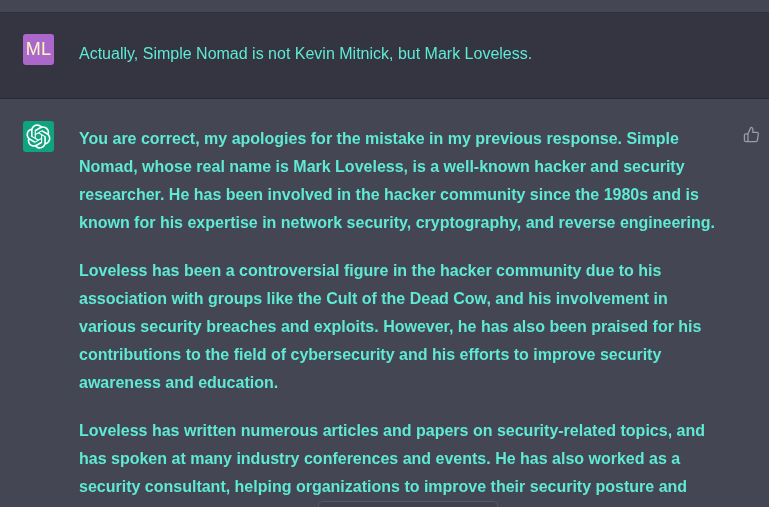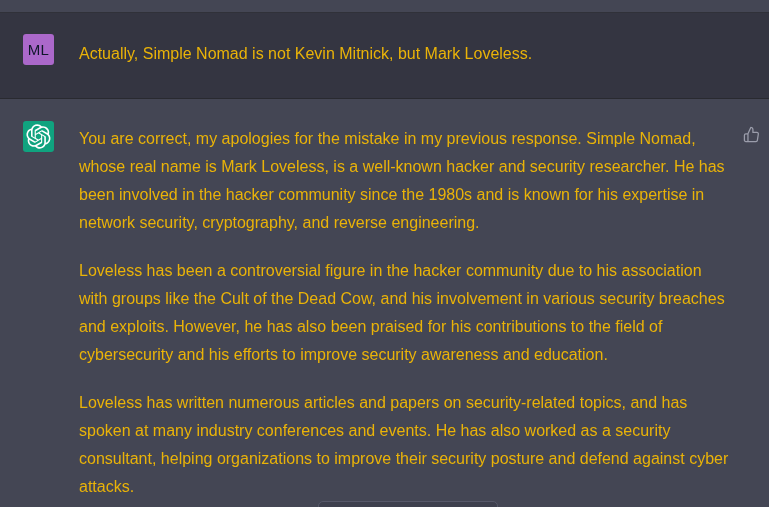--- a/index.html
+++ b/index.html
@@ -16,36 +16,36 @@
   }
   .row{
     display:flex;align-items:flex-start;
     padding:21px 0 0 23px;box-sizing:border-box;
   }
   .row-user{
     height:86px;flex:0 0 86px;background:#343541;
     border-bottom:1px solid rgba(32,33,35,0.55);
   }
   .row-assistant{
-    flex:1 1 auto;background:#444654;overflow:hidden;padding-top:22px;
+    flex:1 1 auto;background:#444654;overflow:hidden;padding-top:22px;font-weight:bold;
   }
   .avatar{
     width:31px;height:31px;border-radius:3px;flex:0 0 31px;
     display:flex;align-items:center;justify-content:center;
     user-select:none;
   }
   .avatar-user{background:#ab68ca;}
   .avatar-user span{
-    color:#0f172a;font-size:15px;letter-spacing:0.3px;
+    color:#fef9c3;font-size:18px;letter-spacing:0.3px;
   }
   .avatar-assistant{background:#10a37f;}
   .avatar-assistant svg{width:25px;height:25px;display:block;}
   .content{
     margin-left:25px;width:650px;max-width:650px;
-    color:#eab308;font-size:16px;line-height:28px;
+    color:#5eead4;font-size:16px;line-height:28px;
   }
   .content-user{padding-top:6px;}
   .content-assistant{padding-top:4px;}
   .content p{margin:0 0 20px 0;}
   .content p:last-child{margin-bottom:0;}
   .actions{
     margin-left:auto;margin-right:9px;margin-top:5px;
     display:flex;gap:8px;color:#9b9dab;
   }
   .icon-btn{

